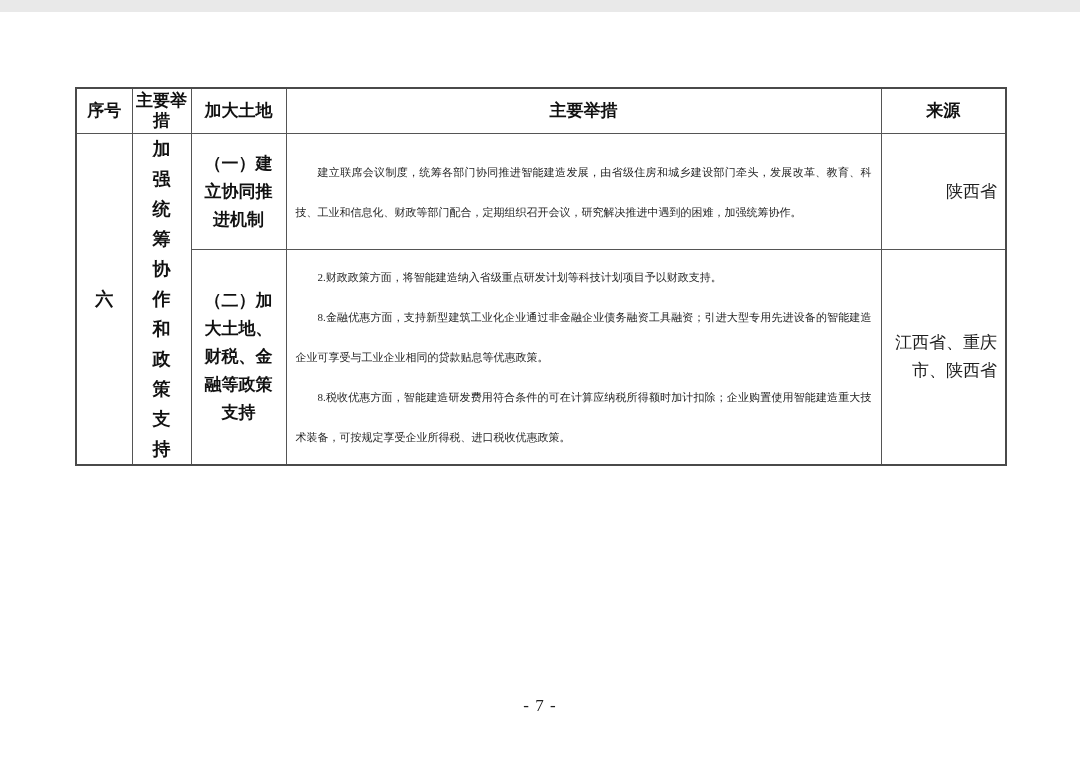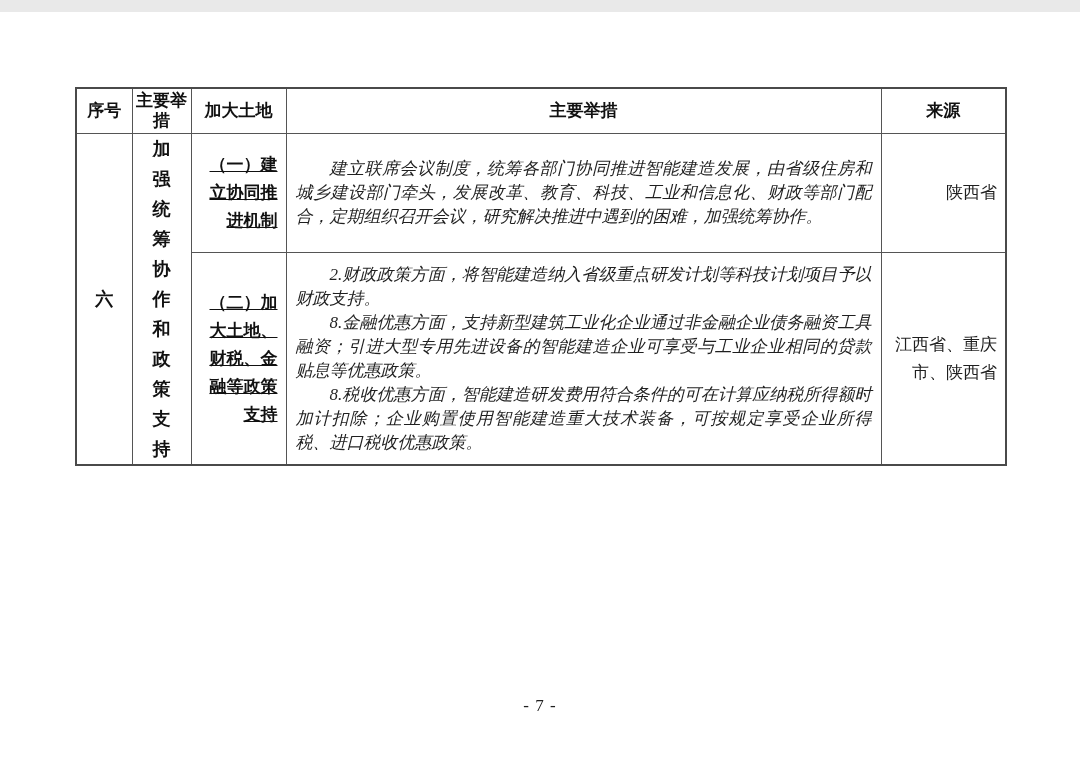--- a/index.html
+++ b/index.html
@@ -54,30 +54,28 @@
     font-size: 18px;
     line-height: 30px;
     padding: 0 13px;
     color: #111111;
   }
   td.cell-measure {
     font-weight: bold;
     font-size: 17px;
     line-height: 28px;
     padding: 4px 8px;
-    text-align: right;
+    text-align: center;
     color: #111111;
-    text-decoration: underline;
   }
   td.cell-exp {
-    font-size: 17px;
-    line-height: 24px;
+    font-size: 11px;
+    line-height: 40px;
     padding: 4px 9px;
     text-align: justify;
-    font-style: italic;
   }
   td.cell-exp p {
     margin: 0;
     text-indent: 2em;
   }
   td.cell-src {
     font-size: 17px;
     line-height: 28px;
     padding: 4px 8px;
     text-align: right;

